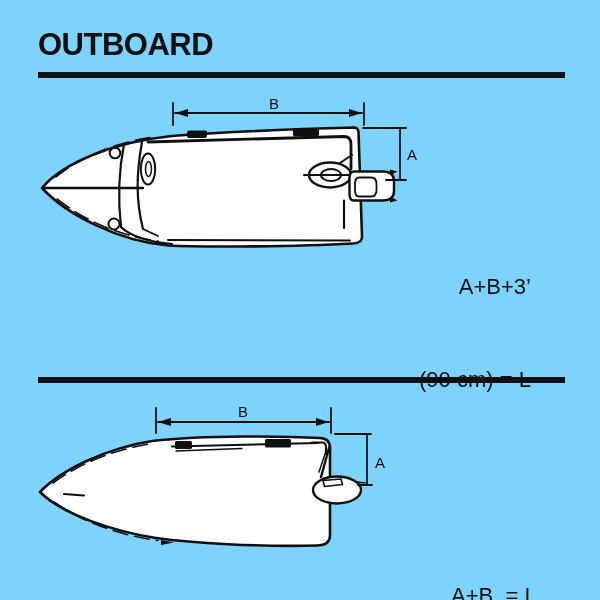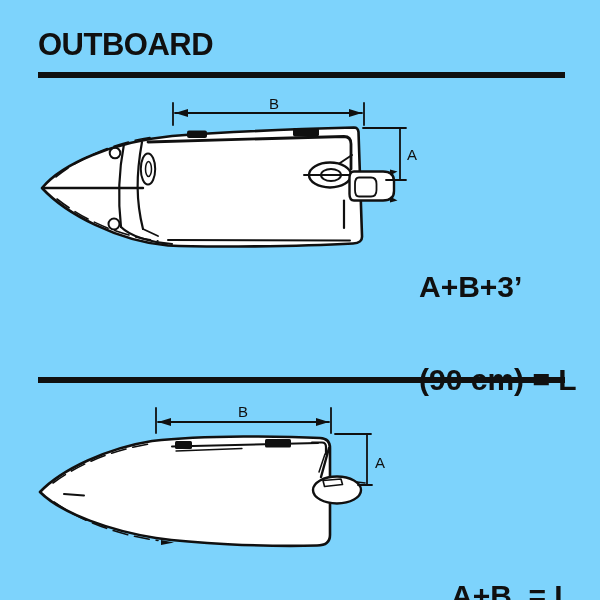--- a/index.html
+++ b/index.html
@@ -8,22 +8,22 @@
     position:relative;width:600px;height:600px;background:#7dd3fc;
     overflow:hidden;font-family:"Liberation Sans",sans-serif;color:#101010;
   }
   .heading{
     position:absolute;left:38px;margin:0;white-space:nowrap;
     font-weight:700;font-size:31px;line-height:34px;letter-spacing:-0.5px;color:#101010;
   }
   .rule{position:absolute;left:38px;width:527px;height:6px;background:#101010;}
   .diagram{position:absolute;left:0;}
   .formula{
-    position:absolute;font-size:30px;line-height:31px;white-space:pre;
-    color:#101010;font-weight:700;
+    position:absolute;font-size:22px;line-height:31px;white-space:pre;
+    color:#101010;font-weight:400;text-align:right;
   }
   svg text{
     font-family:"Liberation Sans",sans-serif;font-size:15px;fill:#101010;stroke:none;
   }
 </style>
 </head>
 <body>
 
 <div class="page">
 

